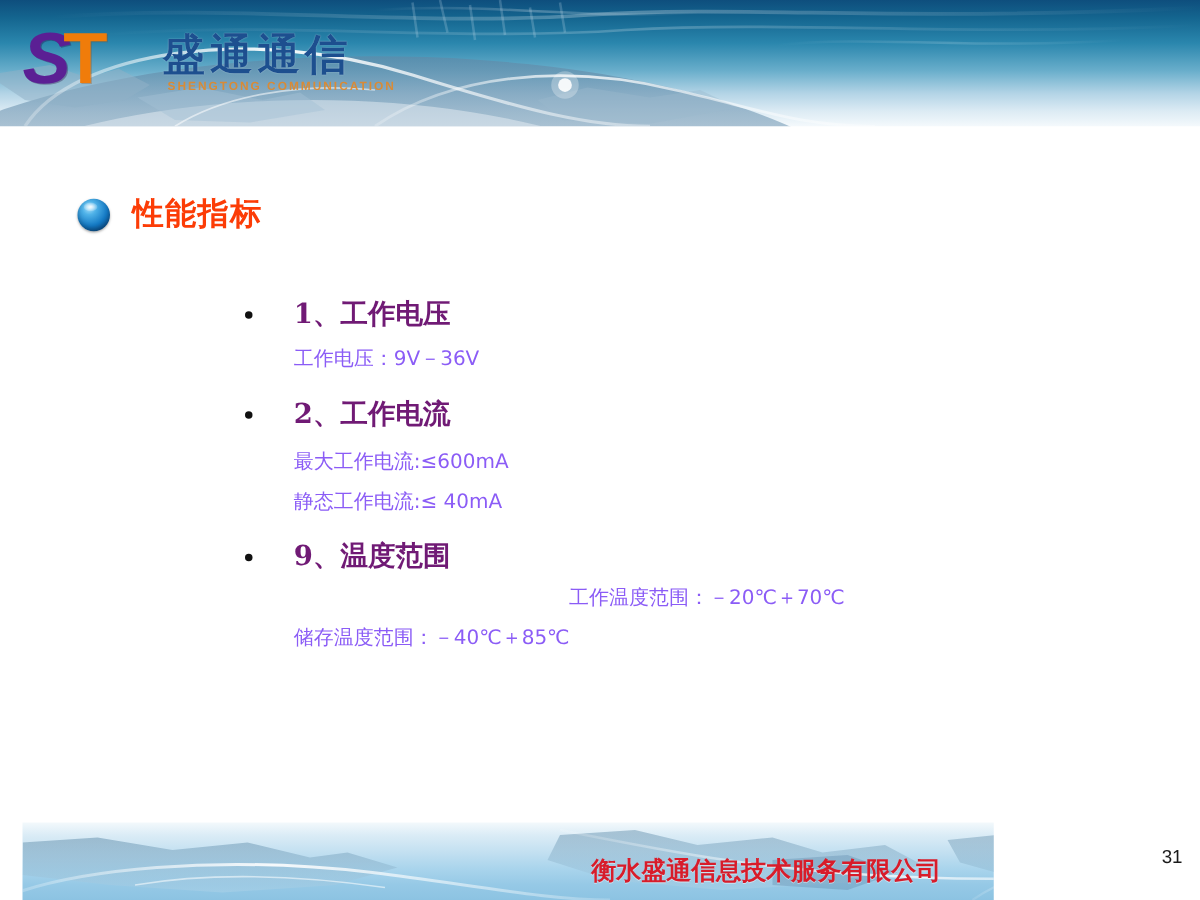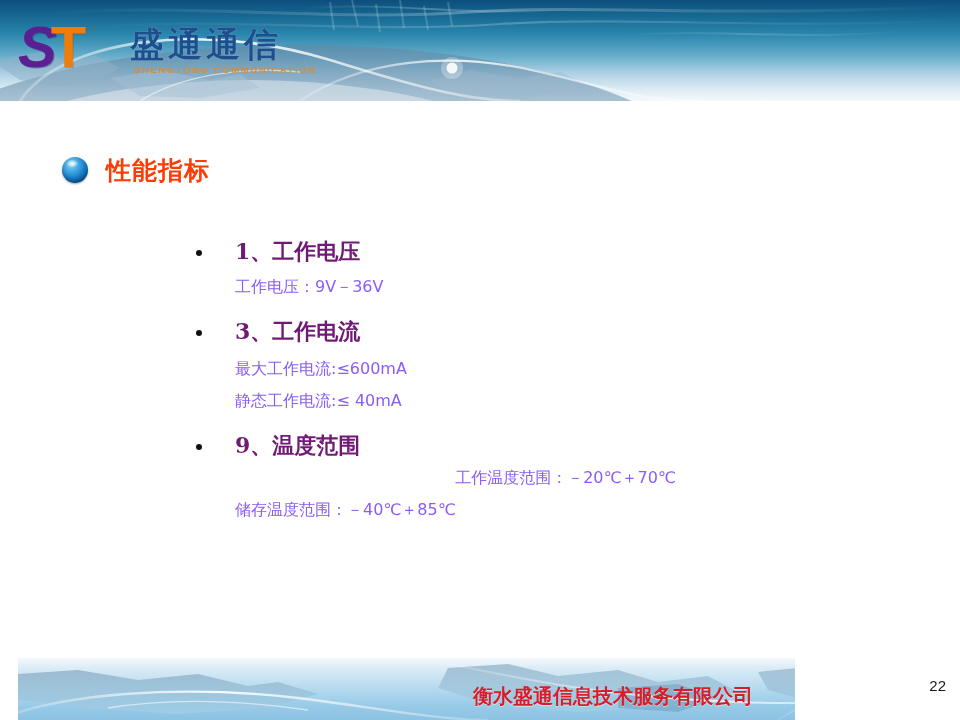--- a/index.html
+++ b/index.html
@@ -105,21 +105,21 @@
     white-space: nowrap;
     opacity: 0.92;
   }
 
   
   .title-row {
     position: absolute;
     left: 62px;
     top: 157px;
     display: flex;
-    align-items: flex-start;
+    align-items: flex-end;
     z-index: 5;
   }
   .title-bullet {
     width: 26px;
     height: 26px;
     border-radius: 50%;
     background:
       radial-gradient(circle at 36% 28%, #a9e0fb 0%, #4fb2e8 22%, #1479c4 58%, #0b4f8c 82%, #08355f 100%);
     box-shadow: 0 1px 2px rgba(0,0,0,0.35), inset 0 -2px 4px rgba(0,0,0,0.25);
     position: relative;
@@ -328,21 +328,21 @@
   <div class="content">
 
     <div class="sec-head sec-1">
       <div class="sec-dot"><span></span></div>
       <div class="sec-title">1、工作电压</div>
     </div>
     <div class="sub-line sub-1">工作电压：9V－36V</div>
 
     <div class="sec-head sec-2">
       <div class="sec-dot"><span></span></div>
-      <div class="sec-title">3、工作电流</div>
+      <div class="sec-title">2、工作电流</div>
     </div>
     <div class="sub-line sub-2a">最大工作电流:≤600mA</div>
     <div class="sub-line sub-2b">静态工作电流:≤ 40mA</div>
 
     <div class="sec-head sec-3">
       <div class="sec-dot"><span></span></div>
       <div class="sec-title">9、温度范围</div>
     </div>
     <div class="sub-line sub-3a">工作温度范围：－20℃＋70℃</div>
     <div class="sub-line sub-3b">储存温度范围：－40℃＋85℃</div>
@@ -377,15 +377,15 @@
         <path d="M-20,62 C40,36 160,26 280,40 C360,50 420,62 470,62" stroke="url(#fArc)" stroke-width="2.4" fill="none"></path>
         <path d="M430,6 C520,24 600,40 720,44 C830,48 900,40 980,26" stroke="url(#fArc)" stroke-width="2" fill="none" opacity="0.85"></path>
         <path d="M760,62 C800,34 880,18 980,12" stroke="url(#fArc)" stroke-width="1.8" fill="none" opacity="0.7"></path>
         <path d="M90,50 C150,40 220,42 290,52" stroke="#ffffff" stroke-width="1.3" fill="none" opacity="0.55"></path>
       </g>
     </svg>
 
     <div class="footer-text">衡水盛通信息技术服务有限公司</div>
   </div>
 
-  <div class="page-number">22</div>
+  <div class="page-number">31</div>
 
 </div>
 
 </body></html>

